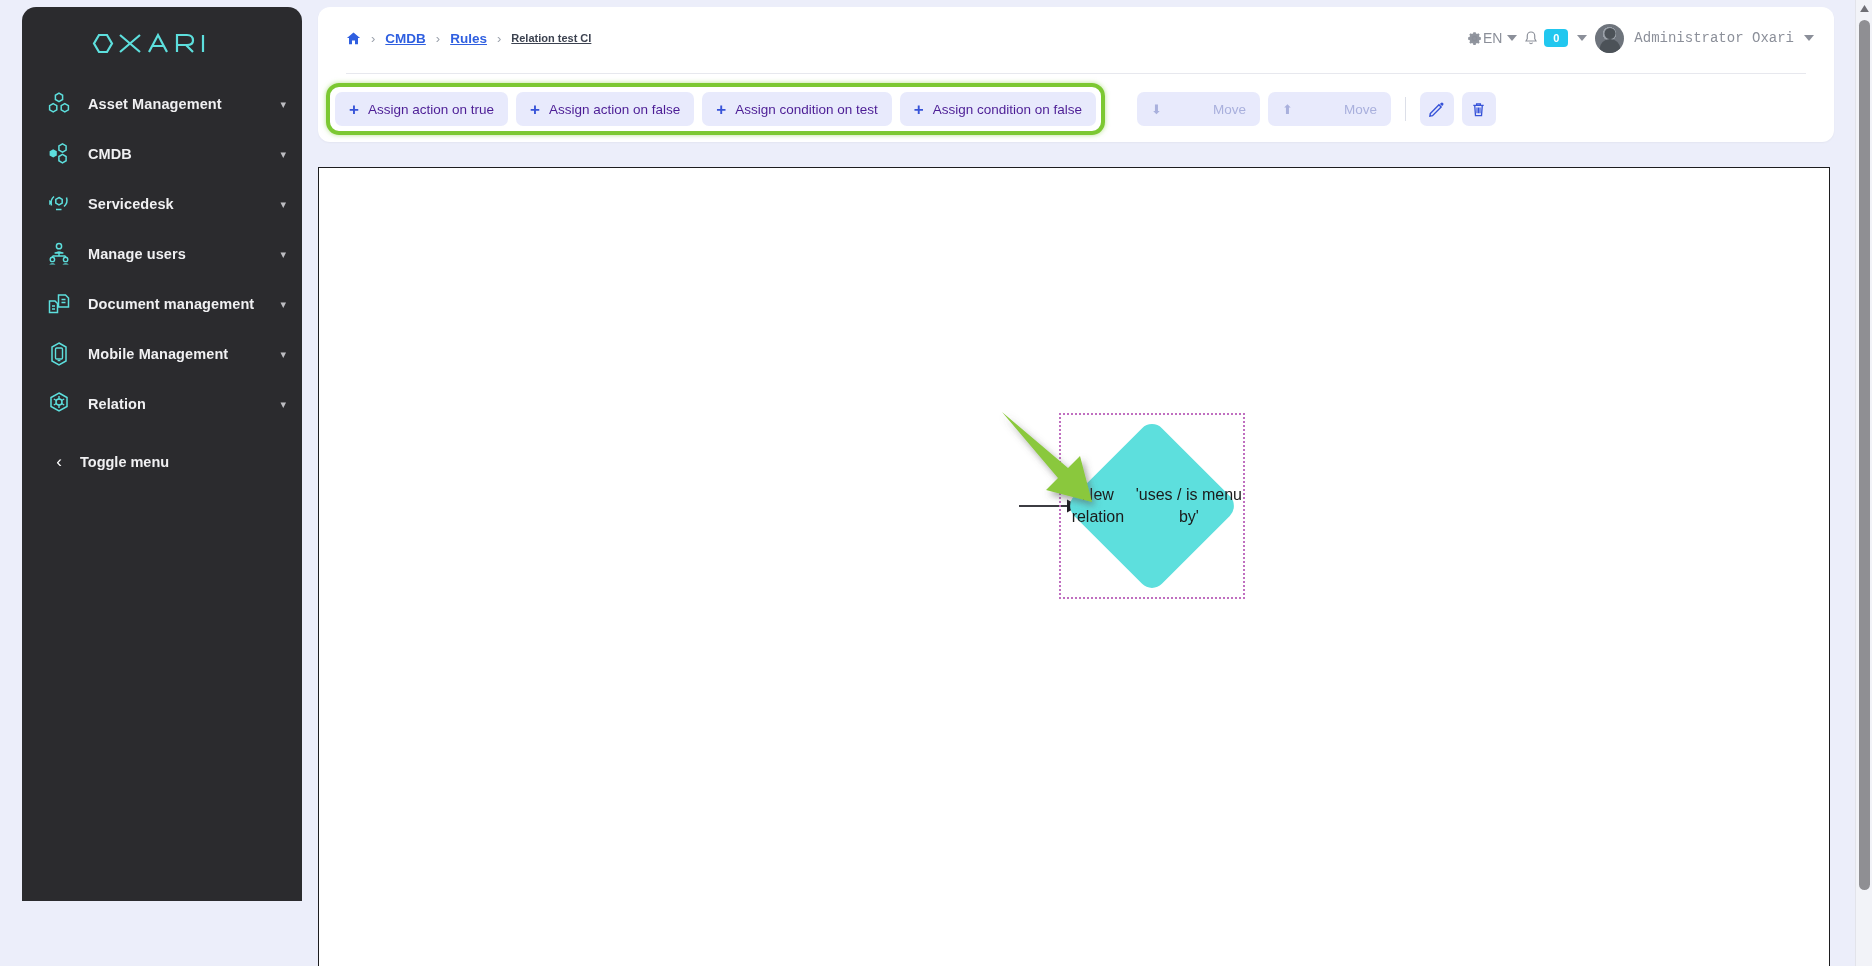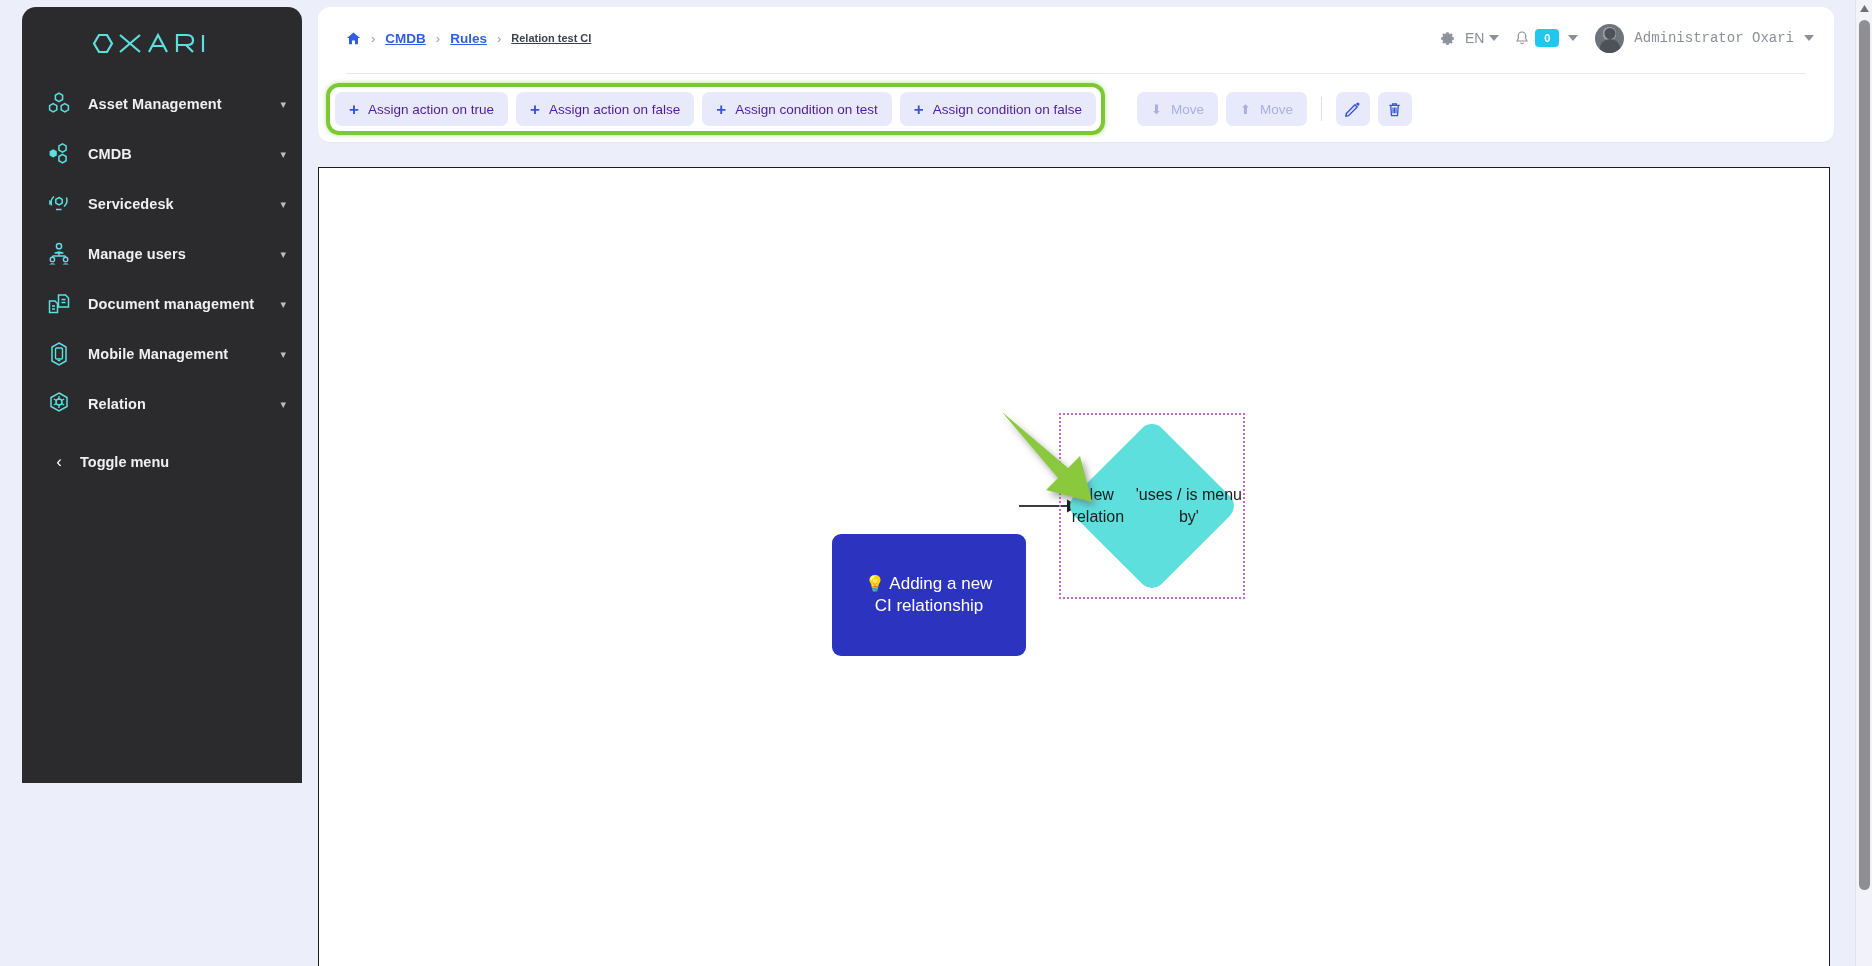--- a/index.html
+++ b/index.html
@@ -7,21 +7,21 @@
     width: 1872px; height: 966px;
     background: #eceefa;
     font-family: "Liberation Sans", sans-serif;
     overflow: hidden;
   }
   body { position: relative; }
 
   
   #sidebar {
     position: absolute; left: 22px; top: 7px;
-    width: 280px; height: 776px;
+    width: 280px; height: 894px;
     background: #2b2b2e;
     border-top-left-radius: 14px; border-top-right-radius: 14px;
   }
   #logo {
     height: 72px; display: flex; align-items: center; justify-content: center;
     padding-top: 10px;
   }
   #logo svg { display:block; }
   .nav-item {
     height: 50px; display: flex; align-items: center;
@@ -61,21 +61,21 @@
     text-decoration: underline; cursor: pointer;
   }
   .crumb-current {
     color: #3c4250; font-size: 11px; font-weight: bold;
     text-decoration: underline; cursor: pointer;
   }
   #home-icon { cursor: pointer; display:flex; align-items:center; }
 
   #header-right {
     position: absolute; right: 20px; top: 0; height: 62px;
-    display: flex; align-items: center; gap: 9px;
+    display: flex; align-items: center; 
   }
   .hdr-btn { display: flex; align-items: center; cursor: pointer; gap: 5px; }
   .hdr-text { color: #8b8f99; font-size: 14px; }
   .caret-dn {
     width: 0; height: 0; border-left: 5px solid transparent;
     border-right: 5px solid transparent; border-top: 6px solid #8b8f99;
   }
   #notif-badge {
     background: #21c7ef; color: #ffffff; font-size: 11px; font-weight: bold;
     border-radius: 4px; padding: 3px 8px; min-width: 24px; text-align: center;
@@ -109,21 +109,21 @@
     border: 4px solid #7cc832; border-radius: 13px; padding: 5px;
     box-shadow: 0 0 5px rgba(124,200,50,.55);
   }
   .tb-btn {
     background: #e8eafc; border: none; border-radius: 7px;
     height: 34px; padding: 0 14px; display: flex; align-items: center; gap: 9px;
     cursor: pointer; font-family: "Liberation Sans", sans-serif;
   }
   .tb-btn .plus { color: #3753d8; font-size: 17px; font-weight: bold; line-height: 1; }
   .tb-btn .tb-label { color: #4c1d95; font-size: 13.5px; white-space: nowrap; }
-  .tb-btn.disabled .tb-label, .tb-btn.disabled .plus { color: #a9b0dd; }
+  .tb-btn.disabled .tb-label, .tb-btn.disabled .plus { color: #a9b0dd; margin-left: 42px; }
   .tb-arrow { color: #a9b0dd; font-size: 13px; line-height: 1; }
   #move-group { display: flex; align-items: center; gap: 8px; margin-left: 32px; }
   .vsep { width: 1px; height: 24px; background: #dcdfe8; margin: 0 6px; }
   .icon-btn {
     background: #e8eafc; border: none; border-radius: 7px;
     width: 34px; height: 34px; display: flex; align-items: center; justify-content: center;
     cursor: pointer;
   }
 
   
@@ -386,27 +386,20 @@
             <path d="M3.5 4.6 H14.5 M7 4.6 V3 H11 V4.6 M5 4.6 L5.8 15.5 H12.2 L13 4.6" fill="none" stroke="#3753d8" stroke-width="1.4"></path>
             <path d="M7.4 7 V13 M9 7 V13 M10.6 7 V13" stroke="#3753d8" stroke-width="1.2"></path>
           </svg>
         </button>
       </div>
     </div>
   </div>
 
   <div id="canvas">
 
-    <div id="node-action">
-      <div class="na-text">
-        <span class="na-icon">💡</span>
-        <span>Adding a new</span><br>
-        <span>CI relationship</span>
-      </div>
-    </div>
 
     <svg id="connector" width="62" height="20">
       <line x1="0" y1="10" x2="48" y2="10" stroke="#3c3c42" stroke-width="2.2"></line>
       <path d="M48 3.5 L60 10 L48 16.5 Z" fill="#1d1d22"></path>
     </svg>
 
     <div id="node-relation-wrap">
       <div id="diamond"></div>
       <div id="diamond-label">
         <span>New relation</span>

